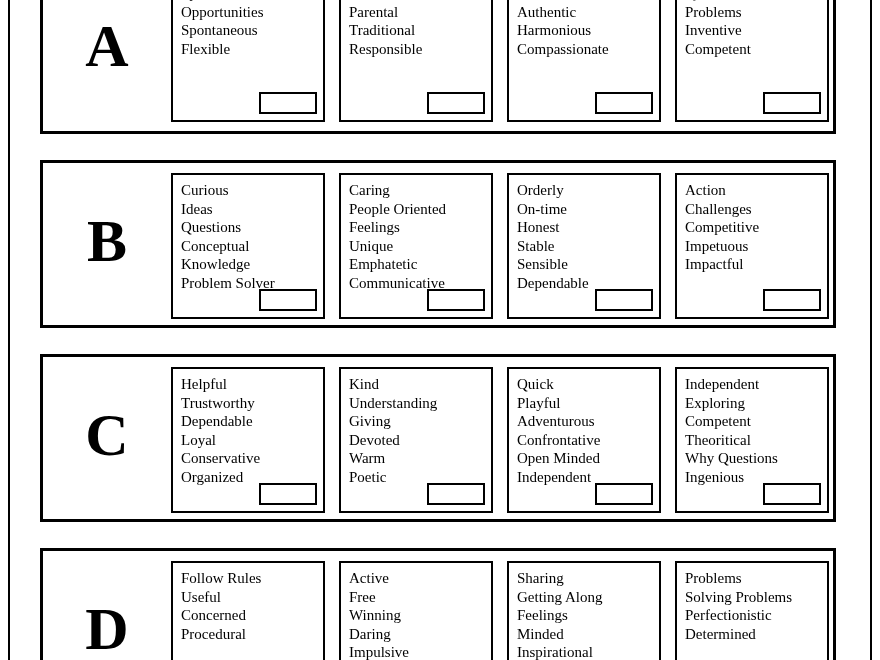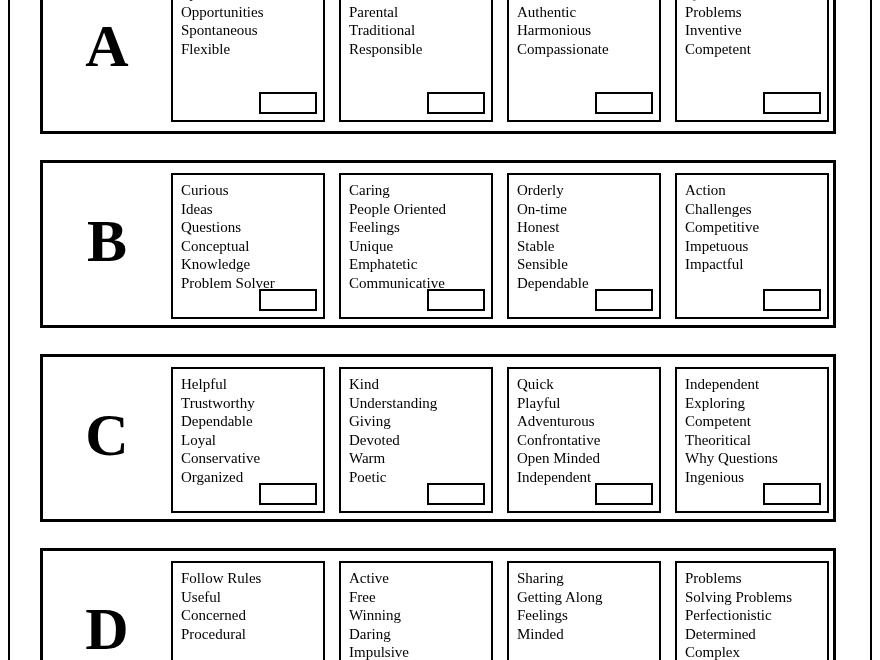--- a/index.html
+++ b/index.html
@@ -281,30 +281,30 @@
             <li>Impulsive</li>
 
           </ul>
         </div>
         <div class="cell">
           <ul>
             <li>Sharing</li>
             <li>Getting Along</li>
             <li>Feelings</li>
             <li>Minded</li>
+            <li>Inspirational</li>
 
           </ul>
         </div>
         <div class="cell">
           <ul>
             <li>Problems</li>
             <li>Solving Problems</li>
             <li>Perfectionistic</li>
             <li>Determined</li>
-            <li>Complex</li>
 
           </ul>
         </div>
       </div>
     </div>
 
   </div>
 </div>
 
 </body></html>

